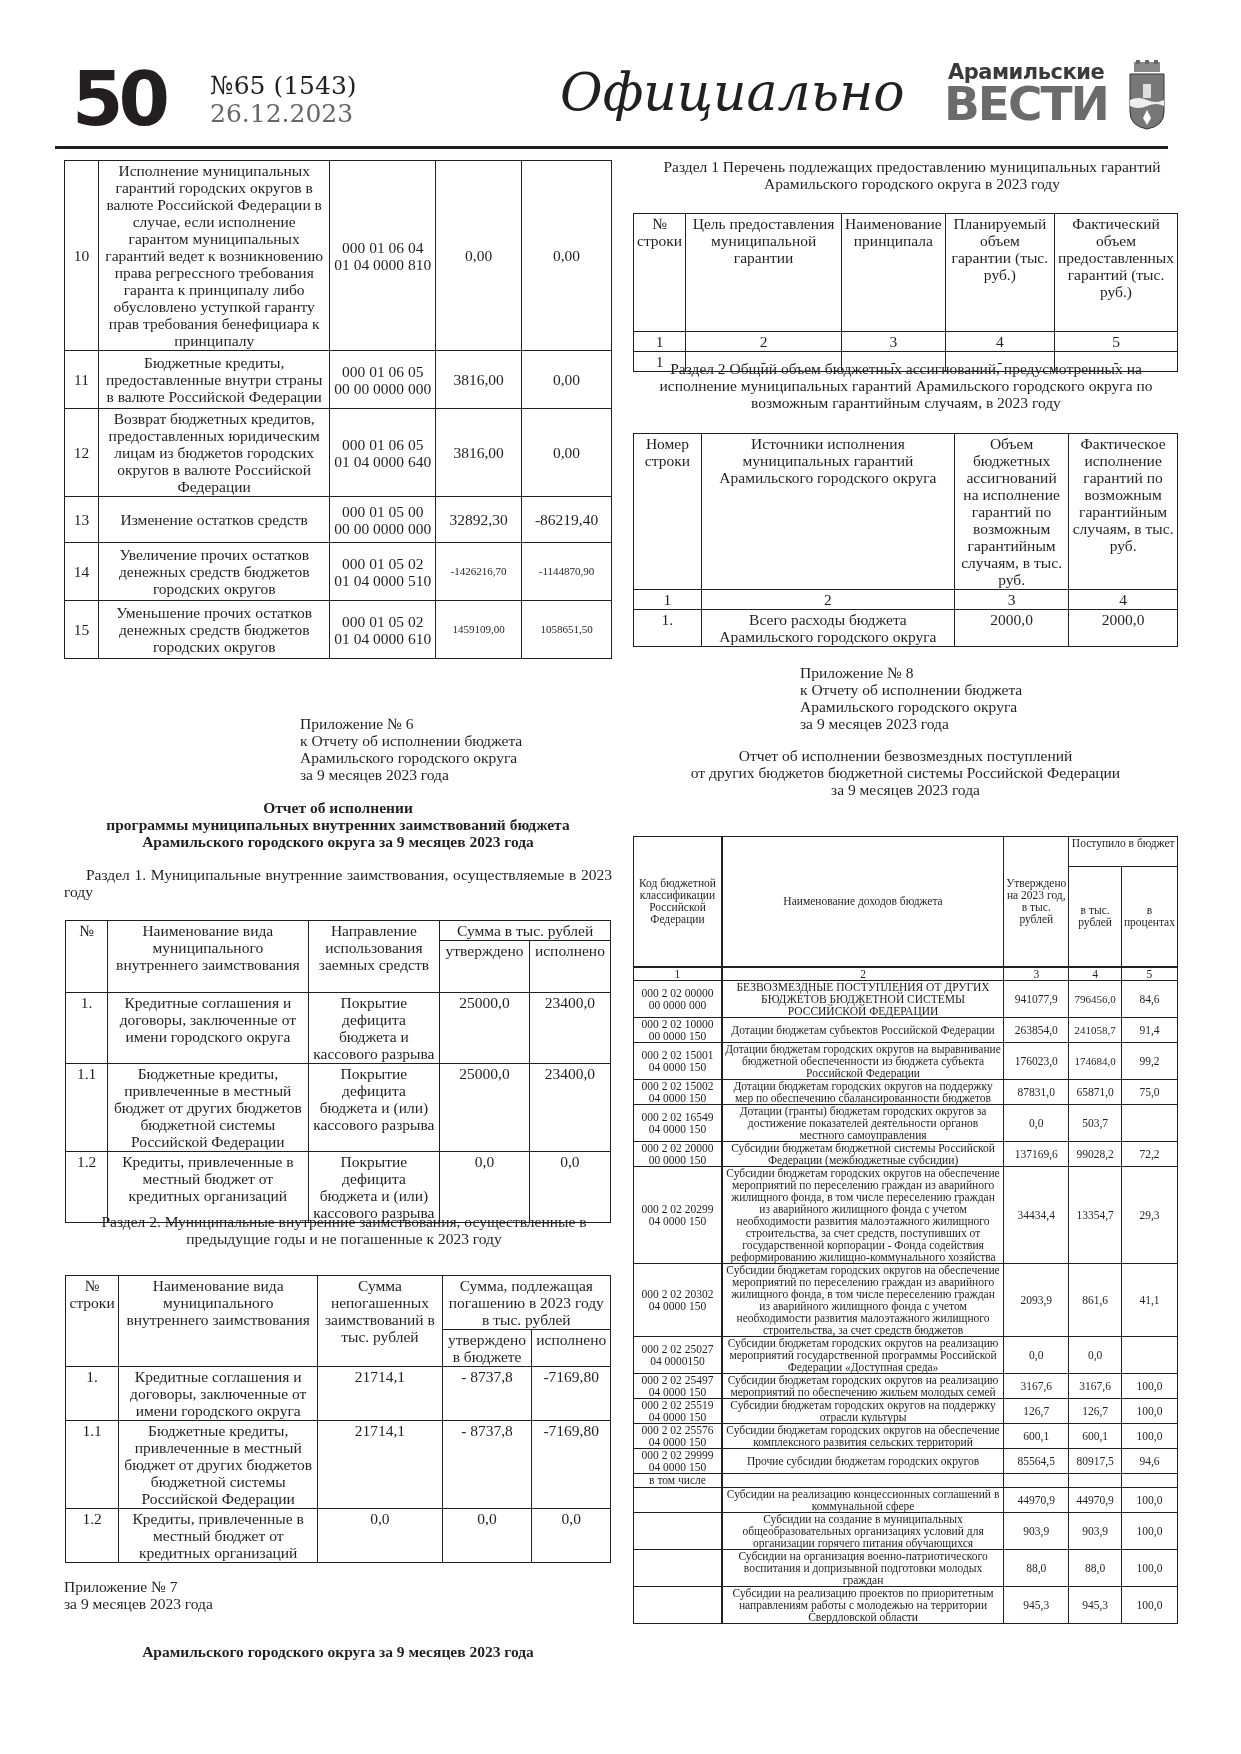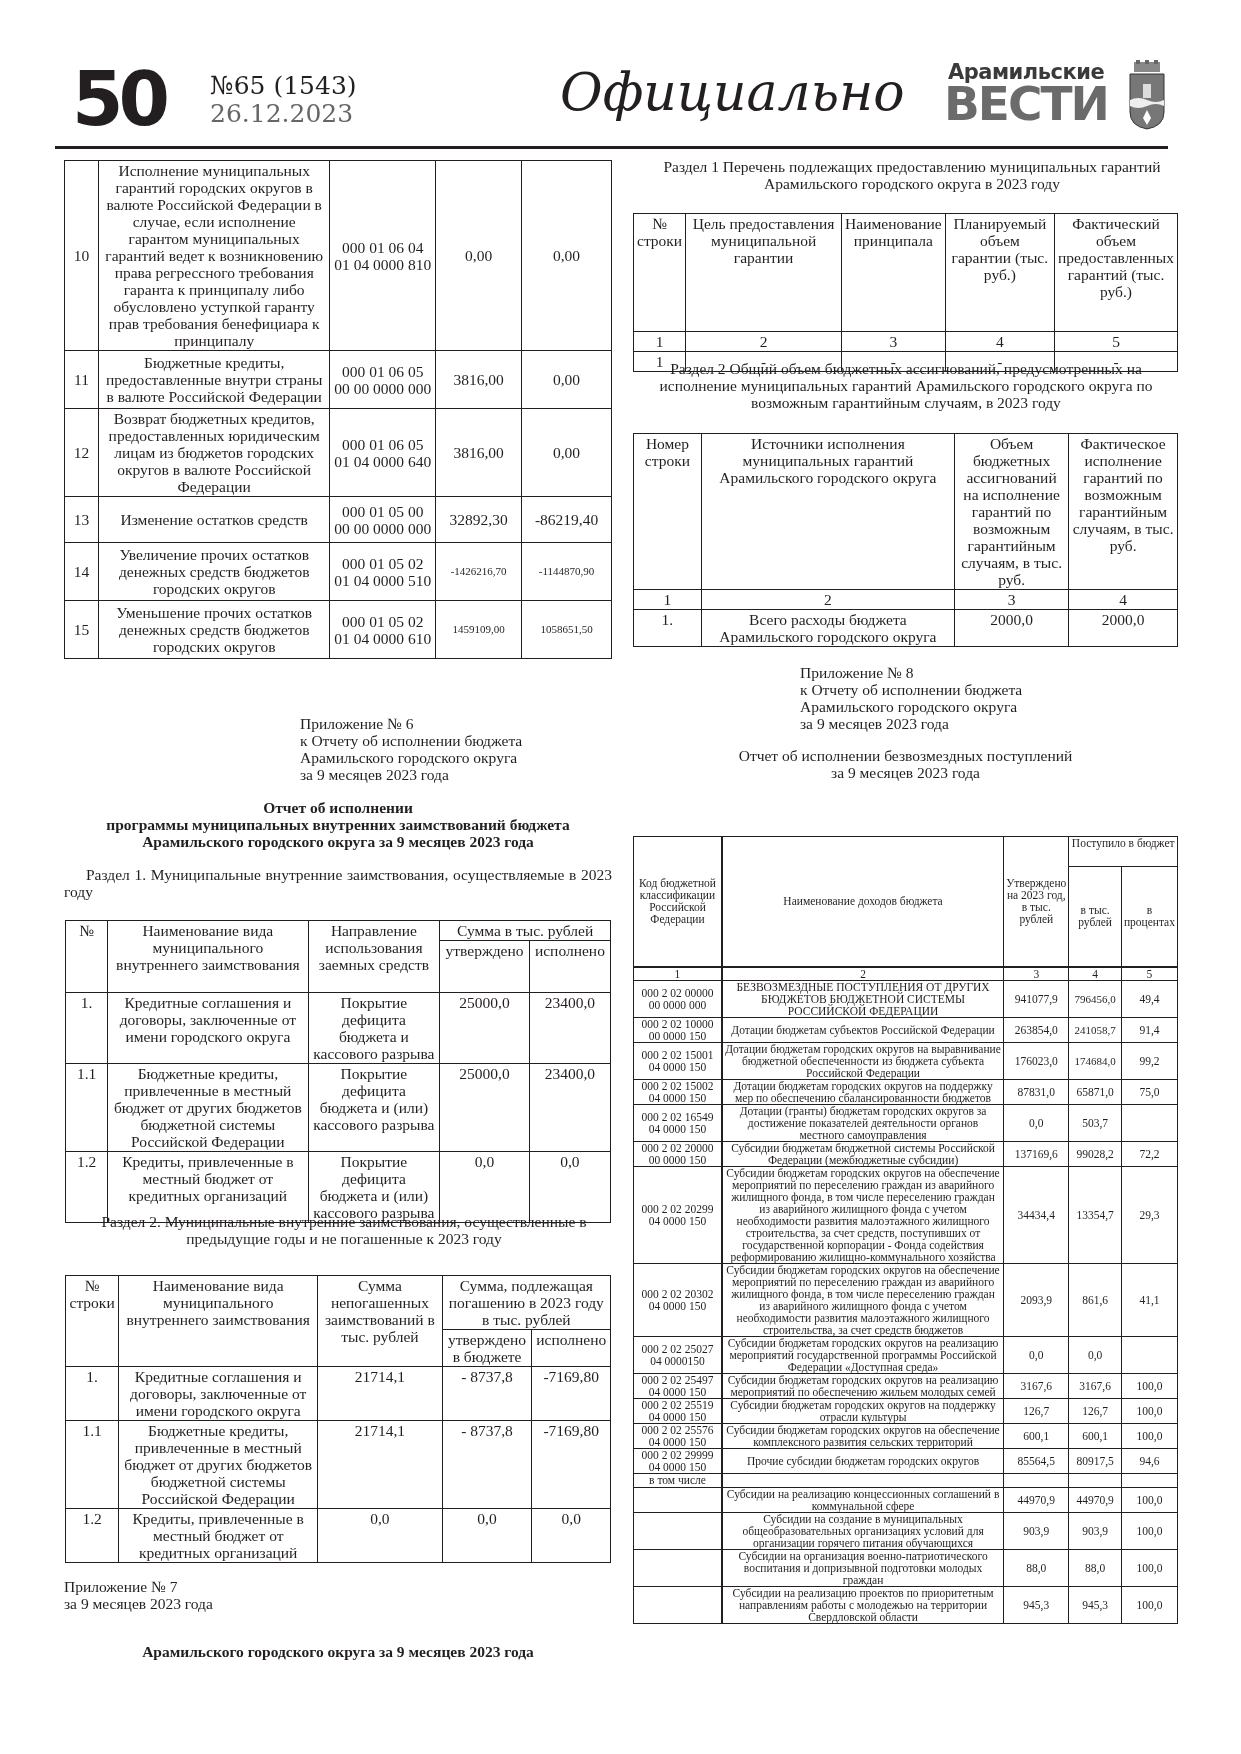--- a/index.html
+++ b/index.html
@@ -285,20 +285,21 @@
 </table>
 
 <div class="abs text right" style="left:800px; top:664px; width:378px;">
   <div>Приложение № 8</div>
   <div>к Отчету об исполнении бюджета</div>
   <div>Арамильского городского округа</div>
   <div>за 9 месяцев 2023 года</div>
 </div>
 <div class="abs text center" style="left:633px; top:747px; width:545px;">
   <div>Отчет об исполнении безвозмездных поступлений</div>
+  <div>от других бюджетов бюджетной системы Российской Федерации</div>
   <div>за 9 месяцев 2023 года</div>
 </div>
 
 <table class="t5" style="left:633px; top:836px; width:545px;">
   <colgroup>
       <col style="width:89px">
       <col style="width:294px">
       <col style="width:61px">
       <col style="width:53px">
       <col style="width:38px">
@@ -321,21 +322,21 @@
         <td>4</td>
         <td>5</td>
       </tr>
   </thead>
   <tbody id="rev-body">
       <tr>
         <td>000 2 02 00000 00 0000 000</td>
         <td class="thick-l">БЕЗВОЗМЕЗДНЫЕ ПОСТУПЛЕНИЯ ОТ ДРУГИХ БЮДЖЕТОВ БЮДЖЕТНОЙ СИСТЕМЫ РОССИЙСКОЙ ФЕДЕРАЦИИ</td>
         <td>941077,9</td>
         <td class="sm" style="font-size: 9px;">796456,0</td>
-        <td>49,4</td>
+        <td>84,6</td>
       </tr>
       <tr>
         <td>000 2 02 10000 00 0000 150</td>
         <td class="thick-l">Дотации бюджетам субъектов Российской Федерации</td>
         <td>263854,0</td>
         <td class="sm" style="font-size: 9px; margin-top: 10px;">241058,7</td>
         <td>91,4</td>
       </tr>
       <tr>
         <td>000 2 02 15001 04 0000 150</td>

